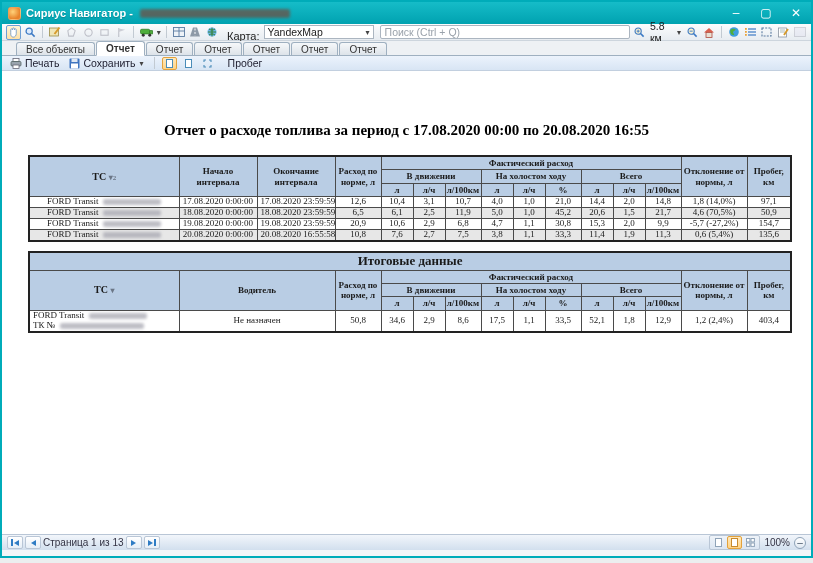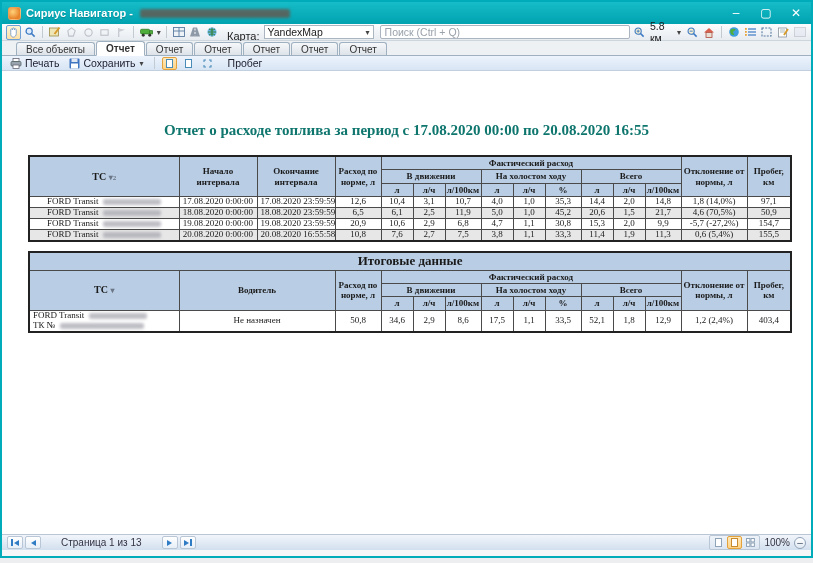--- a/index.html
+++ b/index.html
@@ -61,21 +61,21 @@
               display:flex; align-items:center; gap:4px; padding:0 5px; font-size:10.5px; flex:0 0 auto; }
   .rbtn { display:flex; align-items:center; gap:3px; padding:0 3px; color:#223; }
   .mini-btn { width:15px; height:13px; border:1px solid transparent; border-radius:2px;
               display:flex; align-items:center; justify-content:center; }
   .mini-btn .pg { width:7px; height:9px; background:#fff; border:1px solid #4a8cb8; }
   .mini-btn.active { border:1px solid #e3a23c; background:linear-gradient(#ffe9bd,#ffd384); }
 
   
   .content { flex:1 1 auto; background:#fff; overflow:hidden; position:relative; }
   .report-title { margin:51px auto 16px; width:762px; text-align:center;
-                  font-family:"Liberation Serif", serif; font-weight:bold; font-size:15px; color:#0f766e; }
+                  font-family:"Liberation Serif", serif; font-weight:bold; font-size:15px; color:#000000; }
   table.report { border-collapse:collapse; table-layout:fixed; width:762px; margin:0 0 0 26px;
                  font-family:"Liberation Serif", serif; font-size:9px; border:2px solid #222; }
   table.report + table.report { margin-top:9px; }
   table.report th, table.report td { border:1px solid #4a4a4a; overflow:hidden; white-space:nowrap; }
   table.report th { background:#b9cde4; font-weight:bold; text-align:center; padding:1px 1px; line-height:1.15; white-space:normal; }
   table.report td { padding:0 3px; text-align:center; height:10px; line-height:1.1; }
   td.tc-cell { text-align:left; }
   td.driver-cell { text-align:left; }
   tr.alt td { background:#e7e7e7; }
   .summary-caption { font-size:13px; padding:1px 0 !important; }
@@ -86,21 +86,21 @@
   .tc-line { height:10px; display:flex; align-items:center; }
 
   
   .statusbar { height:16px; background:linear-gradient(#f2f6fb,#d2dfee); border-top:1px solid #b9c6d6;
                display:flex; align-items:center; padding:0 5px; font-size:10px; color:#334; flex:0 0 auto; }
   .nav-btn { width:16px; height:13px; display:flex; align-items:center; justify-content:center; gap:1px;
              border:1px solid #b9c6d6; border-radius:2px; background:linear-gradient(#fff,#e6eef7); }
   .tri-l { width:0; height:0; border-top:3px solid transparent; border-bottom:3px solid transparent; border-right:5px solid #2f7cc4; }
   .tri-r { width:0; height:0; border-top:3px solid transparent; border-bottom:3px solid transparent; border-left:5px solid #2f7cc4; }
   .nav-bar { width:2px; height:7px; background:#2f7cc4; }
-  .page-text { margin:0 20px; }
+  .page-text { margin:0 2px; }
   .status-right { margin-left:auto; display:flex; align-items:center; gap:4px; }
   .view-btns { display:flex; gap:1px; background:linear-gradient(#eef3f9,#dce6f2); border:1px solid #b9c6d6; border-radius:2px; padding:0 1px; }
   .zoom-minus { width:12px; height:12px; border-radius:50%; border:1px solid #8fa3b8; background:linear-gradient(#fff,#dfe8f2);
                 display:flex; align-items:center; justify-content:center; font-size:10px; color:#456; line-height:1; }
   .bottomstrip { height:6px; background:#f4f6f8; flex:0 0 auto; }
 </style>
 </head>
 <body>
 
 <div class="window">
@@ -359,21 +359,21 @@
           <tr>
             <td class="tc-cell"><span>FORD Transit</span><span class="redact cell-redact"></span></td>
             <td>17.08.2020 0:00:00</td>
             <td>17.08.2020 23:59:59</td>
             <td>12,6</td>
             <td>10,4</td>
             <td>3,1</td>
             <td>10,7</td>
             <td>4,0</td>
             <td>1,0</td>
-            <td>35,3</td>
+            <td>21,0</td>
             <td>14,4</td>
             <td>2,0</td>
             <td>14,8</td>
             <td>1,8 (14,0%)</td>
             <td>97,1</td>
           </tr>
           <tr class="alt">
             <td class="tc-cell"><span>FORD Transit</span><span class="redact cell-redact"></span></td>
             <td>18.08.2020 0:00:00</td>
             <td>18.08.2020 23:59:59</td>
@@ -415,21 +415,21 @@
             <td>7,6</td>
             <td>2,7</td>
             <td>7,5</td>
             <td>3,8</td>
             <td>1,1</td>
             <td>33,3</td>
             <td>11,4</td>
             <td>1,9</td>
             <td>11,3</td>
             <td>0,6 (5,4%)</td>
-            <td>155,5</td>
+            <td>135,6</td>
           </tr>
         </tbody>
     </table>
 
     <table class="report">
       <colgroup>
         <col style="width:150px">
           <col style="width:78px">
           <col style="width:78px">
           <col style="width:46px">

